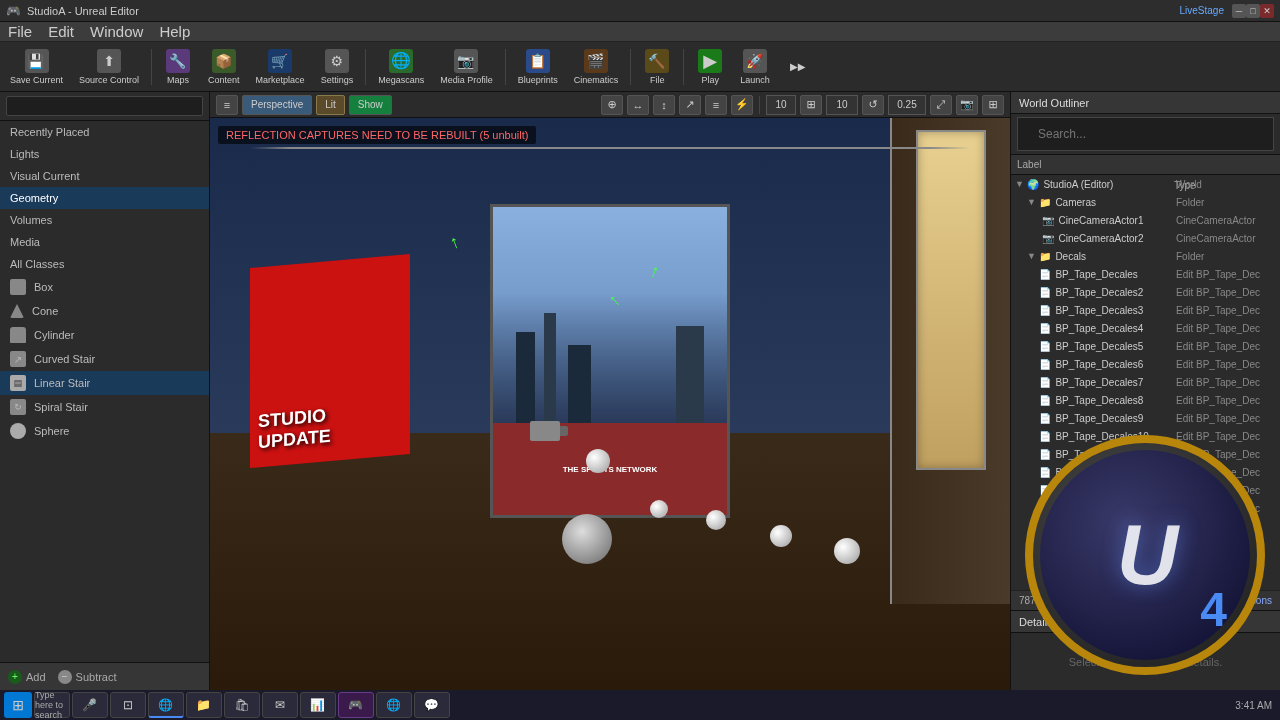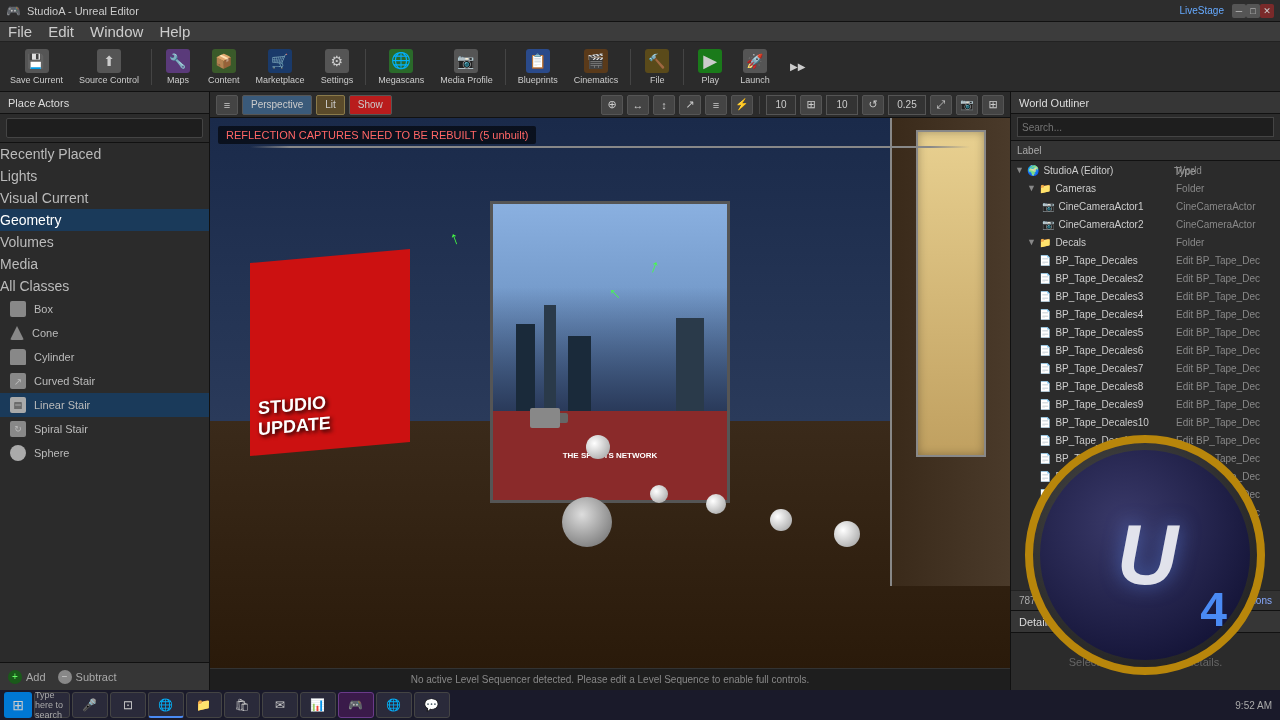--- a/index.html
+++ b/index.html
@@ -124,24 +124,24 @@
       border-radius: 2px;
     }
     #categories-list {
       display: flex;
       flex-direction: column;
     }
     .category-item {
       height: 22px;
       display: flex;
       align-items: center;
-      padding: 0 0;
+      padding: 0 10px;
       cursor: pointer;
       color: #bbb;
-      font-size: 14px;
+      font-size: 11px;
     }
     .category-item.active { background: #1a3a5a; color: #fff; }
     #placed-items {
       flex: 1;
       overflow-y: auto;
     }
     .placed-item {
       height: 24px;
       display: flex;
       align-items: center;
@@ -199,21 +199,21 @@
       height: 26px;
       background: #2b2b2b;
       display: flex;
       align-items: center;
       padding: 0 6px;
       gap: 4px;
       border-bottom: 1px solid #111;
     }
     .vp-btn {
       height: 20px;
-      background: #b91c1c;
+      background: #15803d;
       border: 1px solid #555;
       color: #ccc;
       font-size: 10px;
       padding: 0 8px;
       cursor: pointer;
       border-radius: 2px;
     }
     .vp-btn.active { background: #3a5a7a; }
     .vp-icon-btn {
       width: 22px; height: 20px;
@@ -623,23 +623,20 @@
     <span>Launch</span>
   </div>
   <div class="toolbar-btn" style="min-width:20px;">
     <div class="toolbar-icon" style="font-size:10px; background:none;">▶▶</div>
   </div>
 </div>
 
 <div id="main-layout">
 
   <div id="left-panel">
-    <div id="place-actors-header">
-      <span>Place Actors</span>
-    </div>
     <div id="place-actors-search">
       <input type="text" placeholder="" style="">
     </div>
     <div id="categories-list">
       <div class="category-item">Recently Placed</div>
       <div class="category-item">Lights</div>
       <div class="category-item">Visual Current</div>
       <div class="category-item active">Geometry</div>
       <div class="category-item">Volumes</div>
       <div class="category-item">Media</div>
@@ -755,31 +752,28 @@
 
       <div style="position:absolute; top:30%; left:50%; color:#44ff44; font-size:18px; transform:rotate(-45deg);">↑</div>
       <div style="position:absolute; top:25%; left:55%; color:#44ff44; font-size:18px; transform:rotate(20deg);">↑</div>
       <div style="position:absolute; top:20%; left:30%; color:#44ff44; font-size:18px; transform:rotate(-20deg);">↑</div>
 
       <div id="viewport-overlay">
         <span>REFLECTION CAPTURES NEED TO BE REBUILT (5 unbuilt)</span>
       </div>
     </div>
 
-    <div id="bottom-timeline-bar">
-      <span>No active Level Sequencer detected. Please edit a Level Sequence to enable full controls.</span>
-    </div>
   </div>
 
   <div id="right-panel">
     <div id="outliner-header">
       <span>World Outliner</span>
     </div>
     <div id="outliner-search">
-      <input type="text" placeholder="Search..." style="width: 100%; height: 20px; background: rgb(30, 30, 30); border: 1px solid rgb(68, 68, 68); color: rgb(204, 204, 204); padding: 0px 4px; font-size: 10px;">
+      <input type="text" placeholder="Search..." style="width: 100%; height: 34px; background: rgb(30, 30, 30); border: 1px solid rgb(68, 68, 68); color: rgb(204, 204, 204); padding: 0px 20px; font-size: 12px;">
     </div>
     <div id="outliner-columns">
       <span class="outliner-col-label">Label</span>
       <span class="outliner-col-type">Type</span>
     </div>
     <div id="outliner-tree">
 
       <div class="tree-item">
         <span class="tree-arrow">▼</span>
         <span class="tree-icon">🌍</span>
@@ -944,21 +938,21 @@
   <div class="taskbar-app active">🌐</div>
   <div class="taskbar-app">📁</div>
   <div class="taskbar-app">🛍</div>
   <div class="taskbar-app">✉</div>
   <div class="taskbar-app">📊</div>
   <div class="taskbar-app" style="background:#3a1a4a; border-color:#6a3a8a;">🎮</div>
   <div class="taskbar-app">🌐</div>
   <div class="taskbar-app">💬</div>
   <div class="taskbar-spacer"></div>
   <div class="taskbar-tray">
-    <span class="tray-item">9:52 AM</span>
+    <span class="tray-item">3:41 AM</span>
   </div>
 </div>
 
 <div id="ue4-logo">
   <div class="ue4-circle">
     <div class="ue4-inner">
       <span class="ue4-text" style="color:rgba(255,255,255,0.85); font-size:85px; letter-spacing:-5px;">U</span>
     </div>
     <span class="ue4-number">4</span>
   </div>

